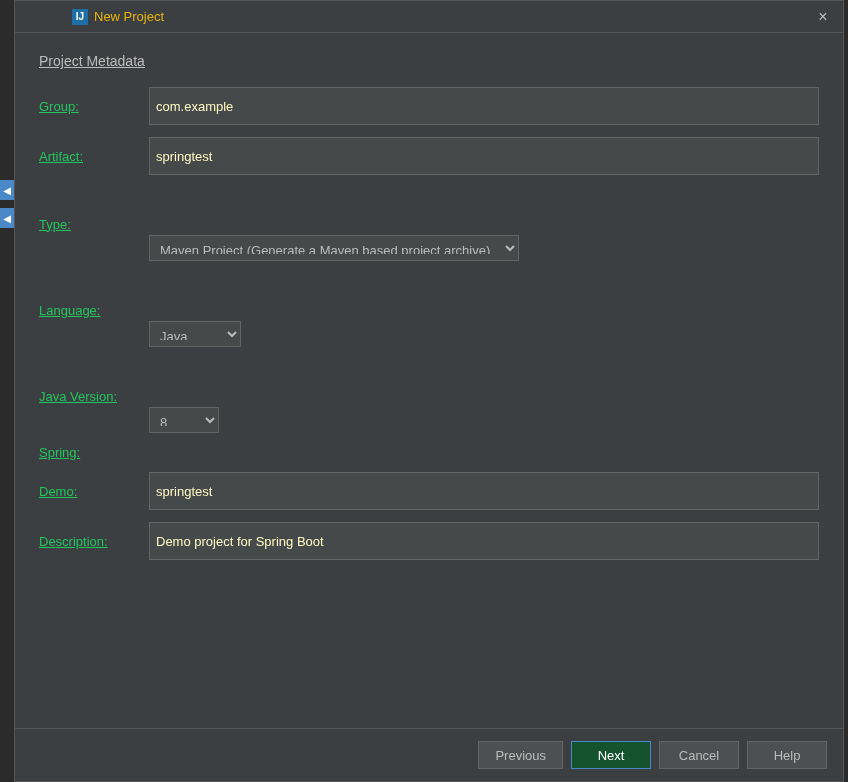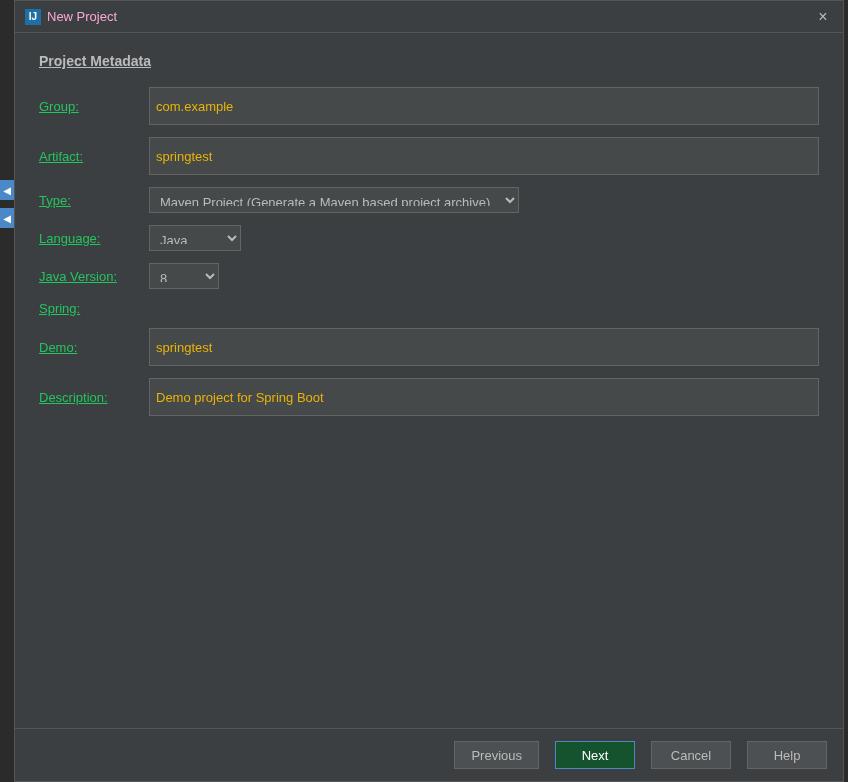--- a/index.html
+++ b/index.html
@@ -48,36 +48,37 @@
       border-bottom: 1px solid #555555;
       padding: 6px 10px;
       height: 32px;
       flex-shrink: 0;
     }
 
     .dialog-title-left {
       display: flex;
       align-items: flex-start;
       gap: 6px;
+      margin-left: 47px;
     }
 
     .dialog-icon {
       width: 16px;
       height: 16px;
       background: #1e6fa5;
       display: flex;
       align-items: center;
       justify-content: center;
       font-size: 10px;
       font-weight: bold;
       color: white;
     }
 
     .dialog-title-text {
-      color: #f9a8d4;
+      color: #eab308;
       font-size: 13px;
     }
 
     .close-btn {
       background: none;
       border: none;
       color: #bbbbbb;
       cursor: pointer;
       font-size: 16px;
       width: 20px;
@@ -90,21 +91,21 @@
 
     .dialog-content {
       flex: 1;
       padding: 20px 24px;
       overflow-y: auto;
     }
 
     .section-title {
       color: #bbbbbb;
       font-size: 14px;
-      font-weight: bold;
+      font-weight: normal;
       margin-bottom: 18px;
       text-decoration: underline;
     }
 
     .form-row {
       display: flex;
       align-items: center;
       margin-bottom: 12px;
     }
 
@@ -116,55 +117,56 @@
     }
 
     .form-label span {
       text-decoration: underline;
     }
 
     .form-input {
       flex: 1;
       background: #45494a;
       border: 1px solid #646464;
-      color: #eab308;
+      color: #fef9c3;
       font-size: 13px;
       padding: 18px 6px;
       height: 26px;
       outline: none;
     }
 
     .form-select {
       background: #45494a;
       border: 1px solid #646464;
       color: #bbbbbb;
       font-size: 13px;
       padding: 6px 6px;
       height: 26px;
       outline: none;
       cursor: pointer;
+      margin-top: 48px;
     }
 
     .form-select-type {
       width: 370px;
     }
 
     .form-select-small {
       width: 92px;
     }
 
     .form-select-version {
       width: 70px;
     }
 
     .dialog-footer {
       display: flex;
       justify-content: flex-end;
       align-items: flex-end;
-      gap: 16px;
+      gap: 8px;
       padding: 12px 16px;
       border-top: 1px solid #555555;
       flex-shrink: 0;
     }
 
     .btn {
       height: 28px;
       min-width: 80px;
       padding: 0 16px;
       font-size: 13px;

